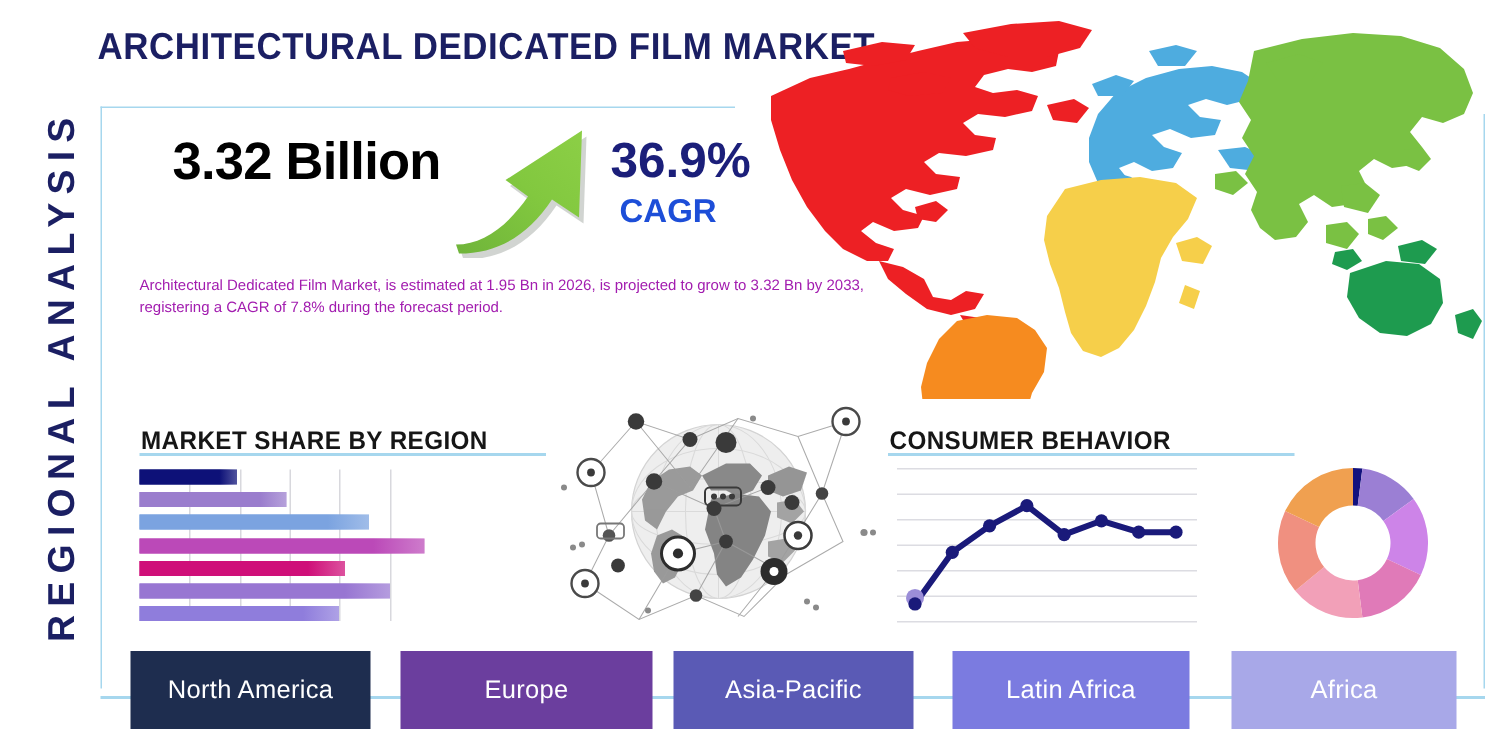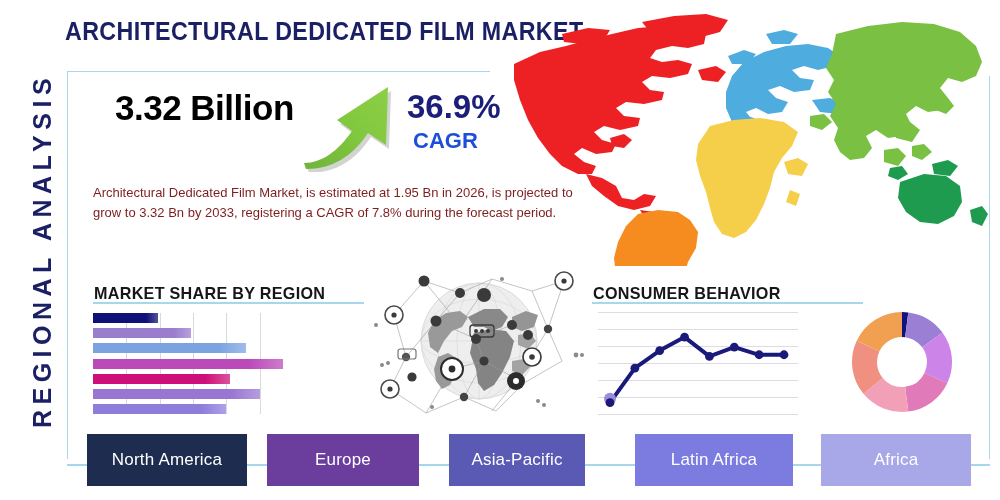--- a/index.html
+++ b/index.html
@@ -69,21 +69,21 @@
   }
   .cagr-caption{
     position:absolute;left:6px;top:36px;
     font-size:22px;font-weight:bold;color:#1d4ed8;white-space:nowrap;
   }
   .arrow-wrap{position:absolute;left:300px;top:82px;width:110px;height:90px;}
 
   
   .desc{
     position:absolute;left:93px;top:183px;width:510px;
-    font-size:13px;line-height:1.52;color:#7f1d1d;
+    font-size:10px;line-height:1.52;color:#a21caf;
   }
 
   
   .worldmap{position:absolute;left:492px;top:4px;width:500px;height:262px;}
 
   
   .sec-head{
     position:absolute;
     font-size:17px;font-weight:bold;color:#161616;
     letter-spacing:0.3px;white-space:nowrap;
@@ -352,24 +352,24 @@
         <path d="M15.47,85.87 A50,50 0 0 1 8.76,32.71 L31.38,43.36 A25,25 0 0 0 34.74,69.94 Z" fill="#f09080"></path>
         <path d="M8.76,32.71 A50,50 0 0 1 54.00,4.00 L54.00,29.00 A25,25 0 0 0 31.38,43.36 Z" fill="#f0a050"></path>
       </svg>
   </div>
 
   <div class="tabs-line"></div>
   <div id="tabs">
       <div class="tab" style="left: 87px; width: 160px; background: rgb(30, 45, 79);">
         <span>North America</span>
       </div>
-      <div class="tab" style="left: 267px; width: 152px; background: rgb(107, 62, 158);">
+      <div class="tab" style="left: 267px; width: 168px; background: rgb(107, 62, 158);">
         <span>Europe</span>
       </div>
-      <div class="tab" style="left: 449px; width: 136px; background: rgb(90, 90, 181);">
+      <div class="tab" style="left: 449px; width: 160px; background: rgb(90, 90, 181);">
         <span>Asia-Pacific</span>
       </div>
       <div class="tab" style="left: 635px; width: 158px; background: rgb(123, 123, 224);">
         <span>Latin Africa</span>
       </div>
       <div class="tab" style="left: 821px; width: 150px; background: rgb(168, 168, 232); justify-content: center;">
         <span>Africa</span>
       </div>
     </div>
 

